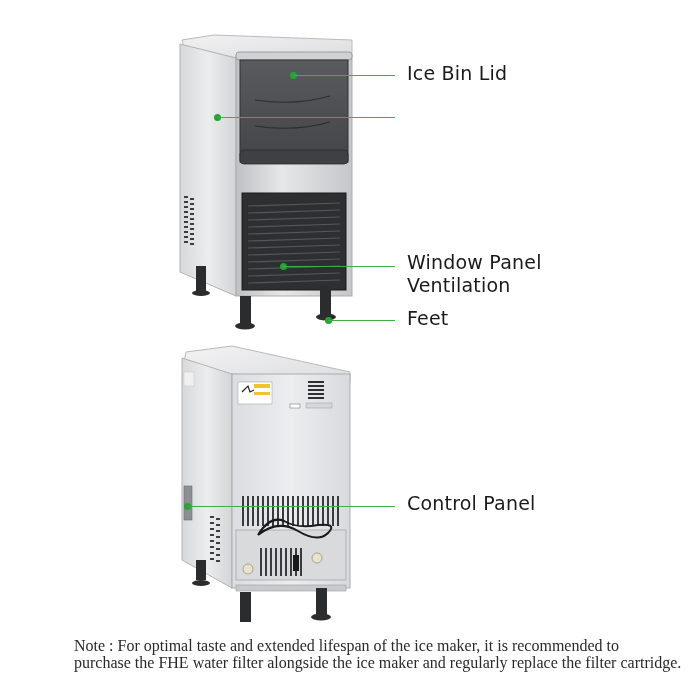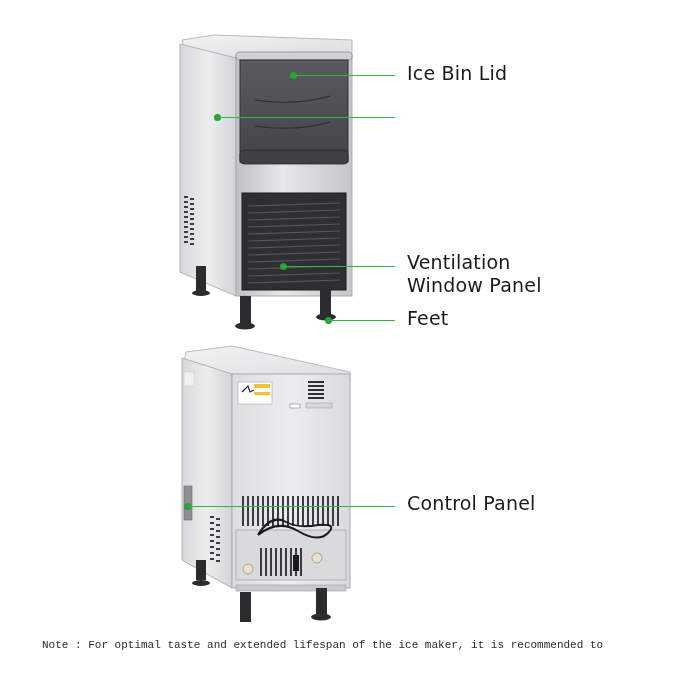--- a/index.html
+++ b/index.html
@@ -1,19 +1,19 @@
 <!DOCTYPE html>
 <html><head>
 <meta charset="utf-8">
 <style>
   * { margin:0; padding:0; box-sizing:border-box; }
   body { width:700px; height:700px; background:#ffffff; position:relative; overflow:hidden; font-family:"Liberation Sans", sans-serif; }
   .canvas { position:absolute; left:0; top:0; width:645px; height:700px; }
   .label { position:absolute; font-family:"DejaVu Sans", sans-serif; font-size:19px; color:#1a1a1a; line-height:23px; letter-spacing:0.2px; }
-  .note { position:absolute; left:42px; top:637px; width:620px; font-family:Liberation Mono, monospace; font-size:11px; color:#2a2a2a; line-height:17px; }
+  .note { position:absolute; left:74px; top:637px; width:620px; font-family:Liberation Serif, serif; font-size:16px; color:#2a2a2a; line-height:17px; }
   .callout-line { position:absolute; height:1.5px; background:#3cb043; }
   .callout-dot { position:absolute; width:7px; height:7px; border-radius:50%; background:#22a532; }
 </style>
 </head>
 <body>
 
 <div class="canvas">
 
   <svg width="700" height="700" style="position:absolute;left:0;top:0;">
     <defs>
@@ -211,28 +211,29 @@
   <div class="callout-dot" style="left:290px;top:72px;"></div>
   <div class="callout-line" style="left:293px;top:74.5px;width:102px;"></div>
   <div class="label" style="left:407px;top:62px;">Ice Bin Lid</div>
 
   <div class="callout-dot" style="left:214px;top:114px;"></div>
   <div class="callout-line" style="left:217px;top:116.5px;width:178px;"></div>
 
   <div class="callout-dot" style="left:280px;top:263px;"></div>
   <div class="callout-line" style="left:283px;top:265.5px;width:112px;"></div>
   <div class="label" style="left:407px;top:251px;">
+    <div>Window Panel</div>
     <div>Ventilation</div>
-    <div>Window Panel</div>
   </div>
 
   <div class="callout-dot" style="left:325px;top:317px;"></div>
   <div class="callout-line" style="left:328px;top:319.5px;width:67px;"></div>
   <div class="label" style="left:407px;top:307px;">Feet</div>
 
   <div class="callout-dot" style="left:184px;top:503px;"></div>
   <div class="callout-line" style="left:187px;top:505.5px;width:208px;"></div>
   <div class="label" style="left:407px;top:492px;text-align:right;">Control Panel</div>
 
   <div class="note">
     <div>Note : For optimal taste and extended lifespan of the ice maker, it is recommended to</div>
+    <div>purchase the FHE water filter alongside the ice maker and regularly replace the filter cartridge.</div>
   </div>
 </div>
 
 </body></html>

